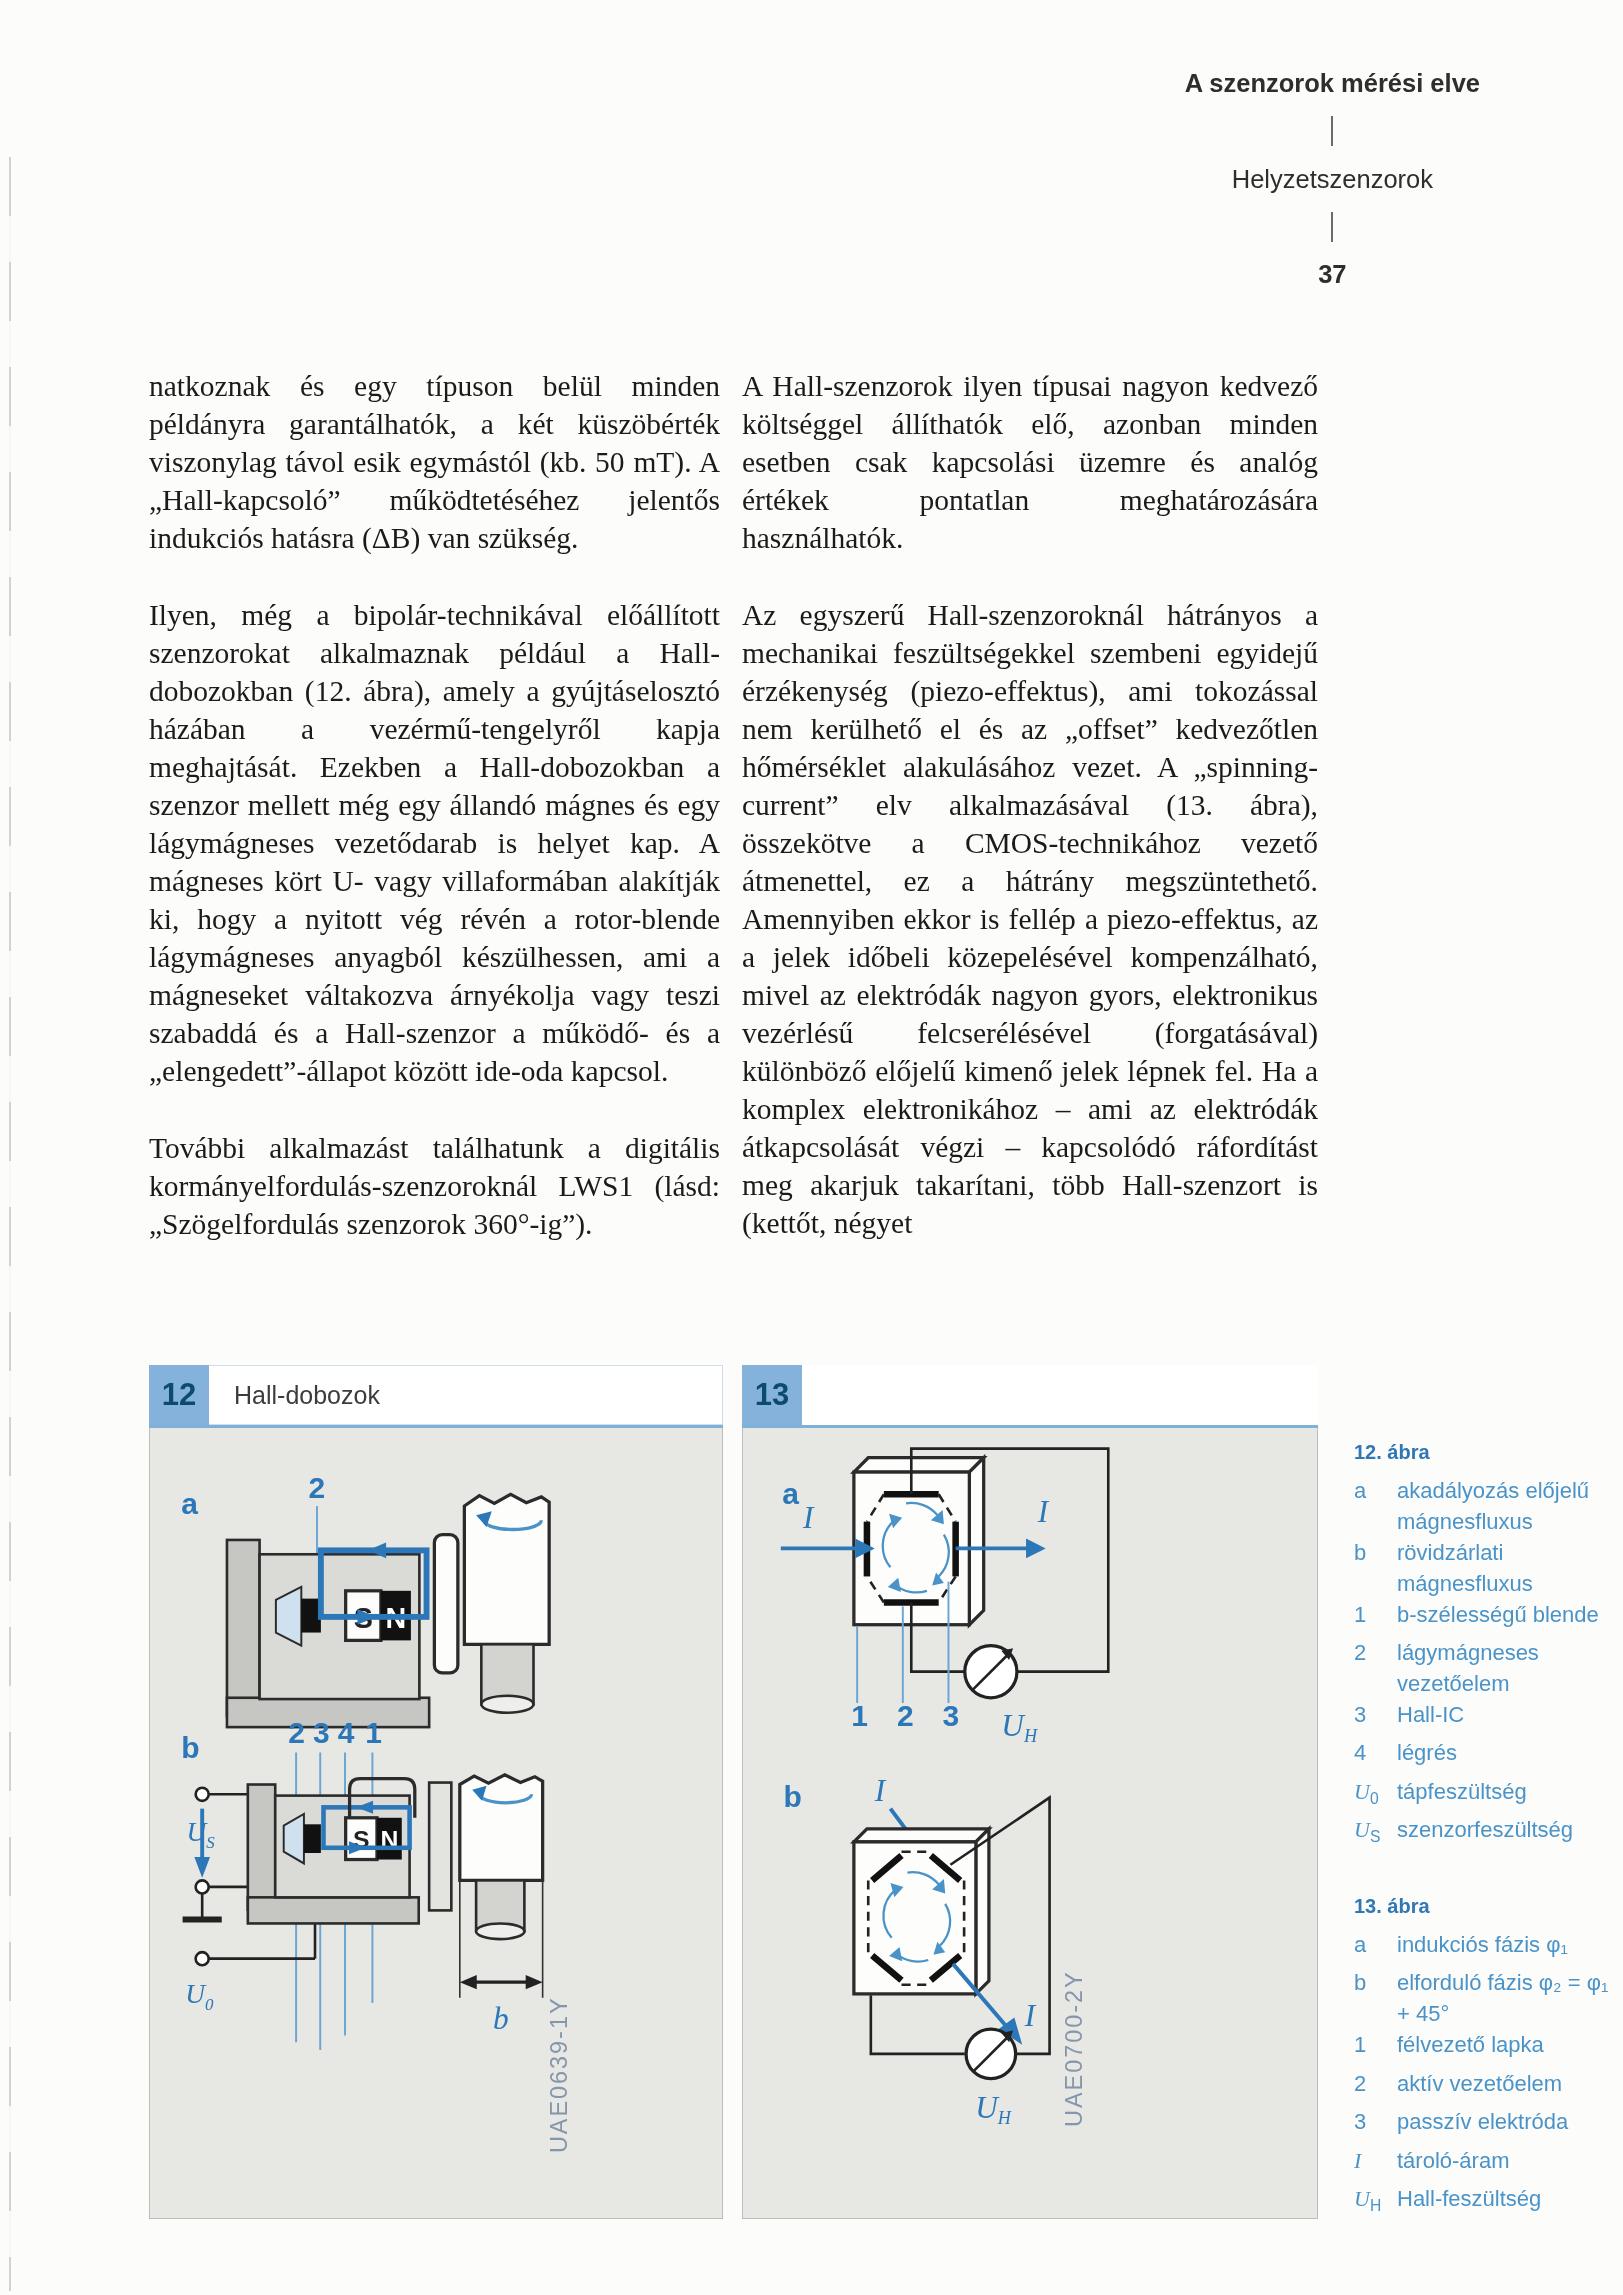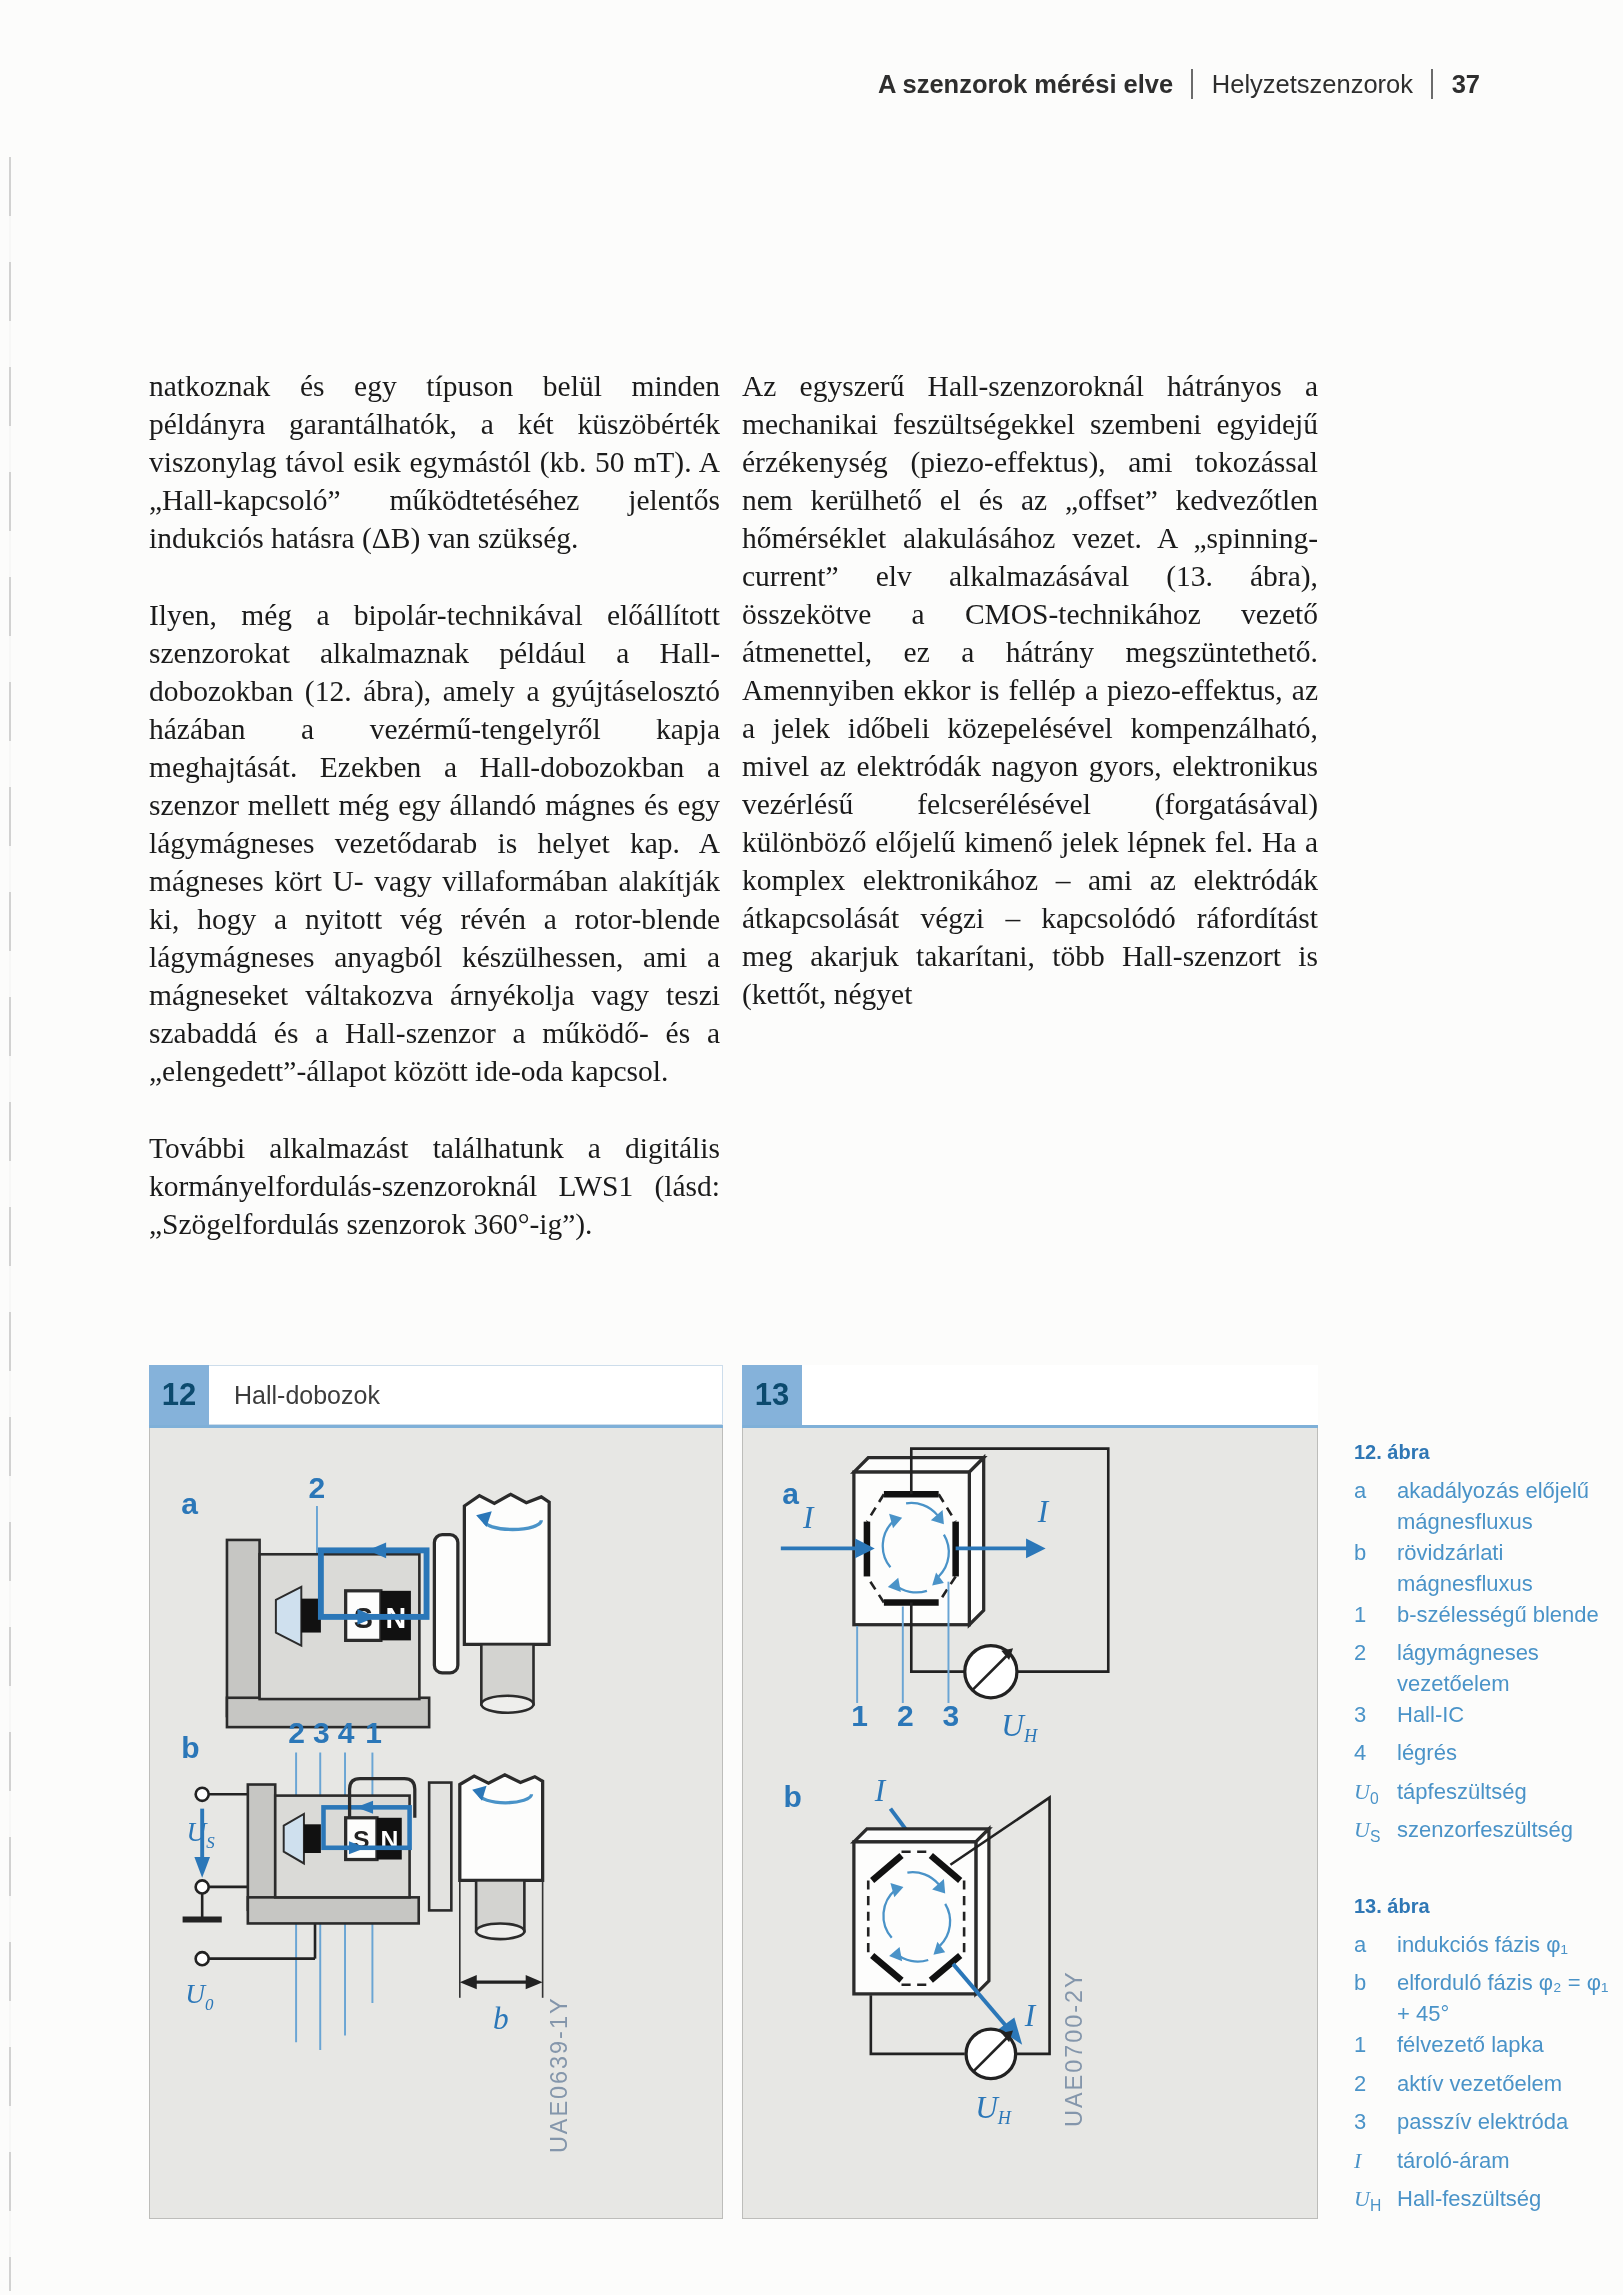--- a/index.html
+++ b/index.html
@@ -3,21 +3,21 @@
 <meta charset="utf-8">
 <style>
   html,body{margin:0;padding:0;background:#9a9a9a;}
   .page{position:relative;width:1623px;height:2295px;background:#fcfcfb;overflow:hidden;
         font-family:"Liberation Serif",serif;}
   
   .scan{position:absolute;left:9.2px;top:157px;width:2px;height:2134px;opacity:.55;
         background:repeating-linear-gradient(180deg, rgba(100,100,100,.5) 0 59px, rgba(100,100,100,.06) 59px 105px);}
   
   .pagehead{position:absolute;top:69px;right:143px;display:flex;align-items:center;gap:18.3px;
-            font-family:"Liberation Sans",sans-serif;font-size:25.5px;color:#2e2e2e;}
+            font-family:"Liberation Sans",sans-serif;font-size:25.5px;color:#2e2e2e;flex-direction:column;}
   .ph-sep{width:2px;height:30px;background:#6b6b6b;}
   .ph-main{font-weight:bold;}
   .ph-num{font-weight:bold;}
   
   .col{position:absolute;top:367px;width:571px;font-size:29.5px;line-height:38px;color:#1b1b1b;
        text-align:justify;}
   .col-left{left:149px;}
   .col-right{left:742px;width:576px;}
   .col p{margin:0 0 39px 0;}
   .subhead{font-style:italic;font-weight:normal;font-size:29.5px;line-height:38px;margin:0;}
@@ -91,20 +91,21 @@
     <span class="ph-num">37</span>
   </div>
 
   <section class="col col-left">
     <p>natkoznak és egy típuson belül minden példányra garantálhatók, a két küszöbérték viszonylag távol esik egymástól (kb. 50 mT). A „Hall-kapcsoló” működtetéséhez jelentős indukciós hatásra (ΔB) van szükség.</p>
     <p>Ilyen, még a bipolár-technikával előállított szenzorokat alkalmaznak például a Hall-dobozokban (12. ábra), amely a gyújtáselosztó házában a vezérmű-tengelyről kapja meghajtását. Ezekben a Hall-dobozokban a szenzor mellett még egy állandó mágnes és egy lágymágneses vezetődarab is helyet kap. A mágneses kört U- vagy villaformában alakítják ki, hogy a nyitott vég révén a rotor-blende lágymágneses anyagból készülhessen, ami a mágneseket váltakozva árnyékolja vagy teszi szabaddá és a Hall-szenzor a működő- és a „elengedett”-állapot között ide-oda kapcsol.</p>
     <p>További alkalmazást találhatunk a digitális kormányelfordulás-szenzoroknál LWS1 (lásd: „Szögelfordulás szenzorok 360°-ig”).</p>
   </section>
 
   <section class="col col-right">
+    <p>A Hall-szenzorok ilyen típusai nagyon kedvező költséggel állíthatók elő, azonban minden esetben csak kapcsolási üzemre és analóg értékek pontatlan meghatározására használhatók.</p>
     <p>Az egyszerű Hall-szenzoroknál hátrányos a mechanikai feszültségekkel szembeni egyidejű érzékenység (piezo-effektus), ami tokozással nem kerülhető el és az „offset” kedvezőtlen hőmérséklet alakulásához vezet. A „spinning-current” elv alkalmazásával (13. ábra), összekötve a CMOS-technikához vezető átmenettel, ez a hátrány megszüntethető. Amennyiben ekkor is fellép a piezo-effektus, az a jelek időbeli közepelésével kompenzálható, mivel az elektródák nagyon gyors, elektronikus vezérlésű felcserélésével (forgatásával) különböző előjelű kimenő jelek lépnek fel. Ha a komplex elektronikához – ami az elektródák átkapcsolását végzi – kapcsolódó ráfordítást meg akarjuk takarítani, több Hall-szenzort is (kettőt, négyet</p>
   </section>
 
   <div class="fig fig12">
     <div class="fig-head">
       <div class="badge">12</div>
       <div class="fig-title">Hall-dobozok</div>
     </div>
     <div class="fig-body">
       <svg viewBox="0 0 877 1208">

